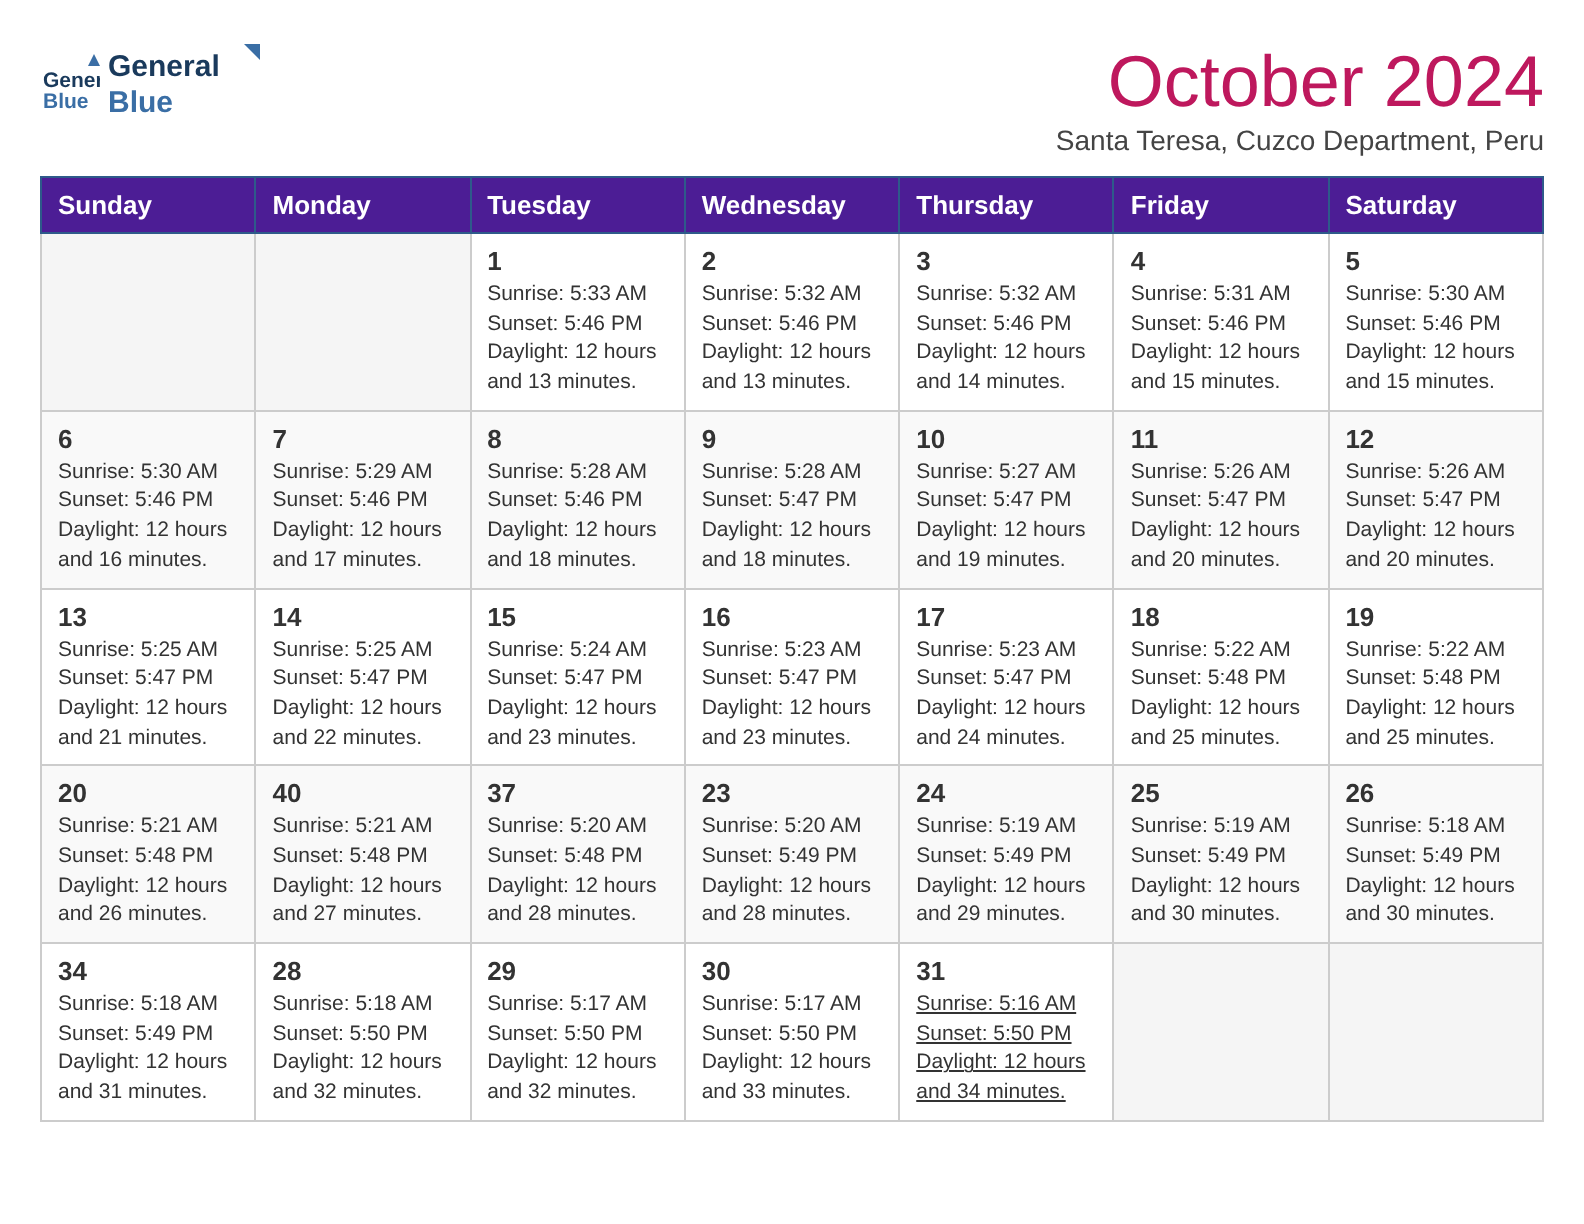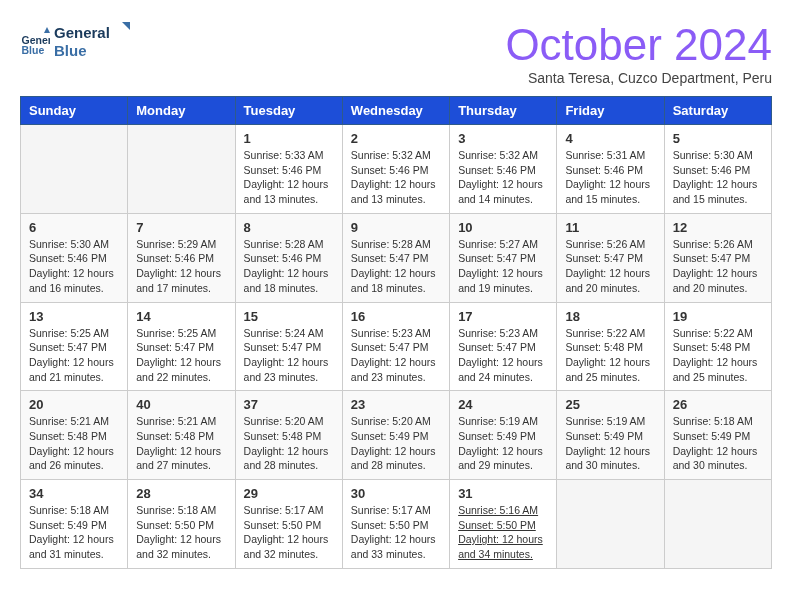--- a/index.html
+++ b/index.html
@@ -28,35 +28,35 @@
       line-height: 1.1;
     }
     .logo-icon {
       width: 30px;
       height: 30px;
     }
     .title-section {
       text-align: right;
     }
     .month-title {
-      font-size: 44px;
-      color: #8b5cf6;
+      font-size: 36px;
+      color: #be185d;
       font-weight: normal;
     }
     .subtitle {
       font-size: 14px;
       color: #444;
     }
     .calendar {
       width: 100%;
       border-collapse: collapse;
       border: 1px solid #ccc;
     }
     .calendar th {
-      background-color: #1d4ed8;
+      background-color: #4c1d95;
       color: #fff;
       text-align: left;
       padding: 6px 8px;
       font-size: 13px;
       border: 1px solid #2e5a8a;
     }
     .calendar td {
       vertical-align: top;
       padding: 6px 8px;
       border: 1px solid #ccc;

